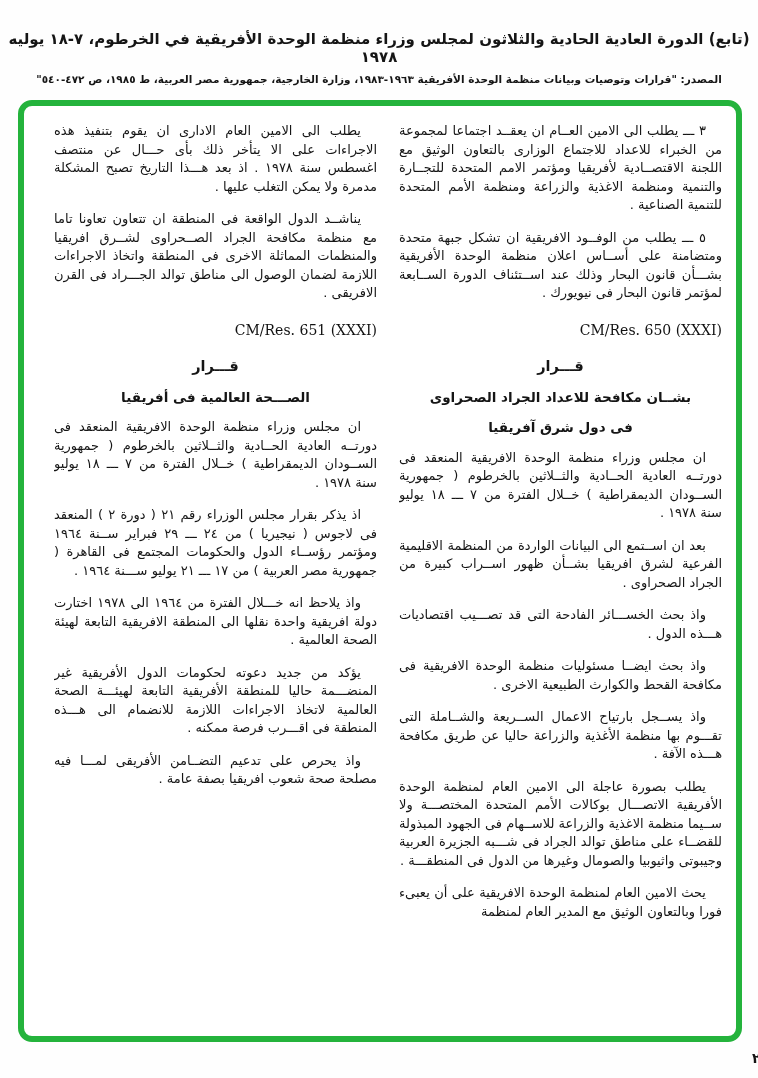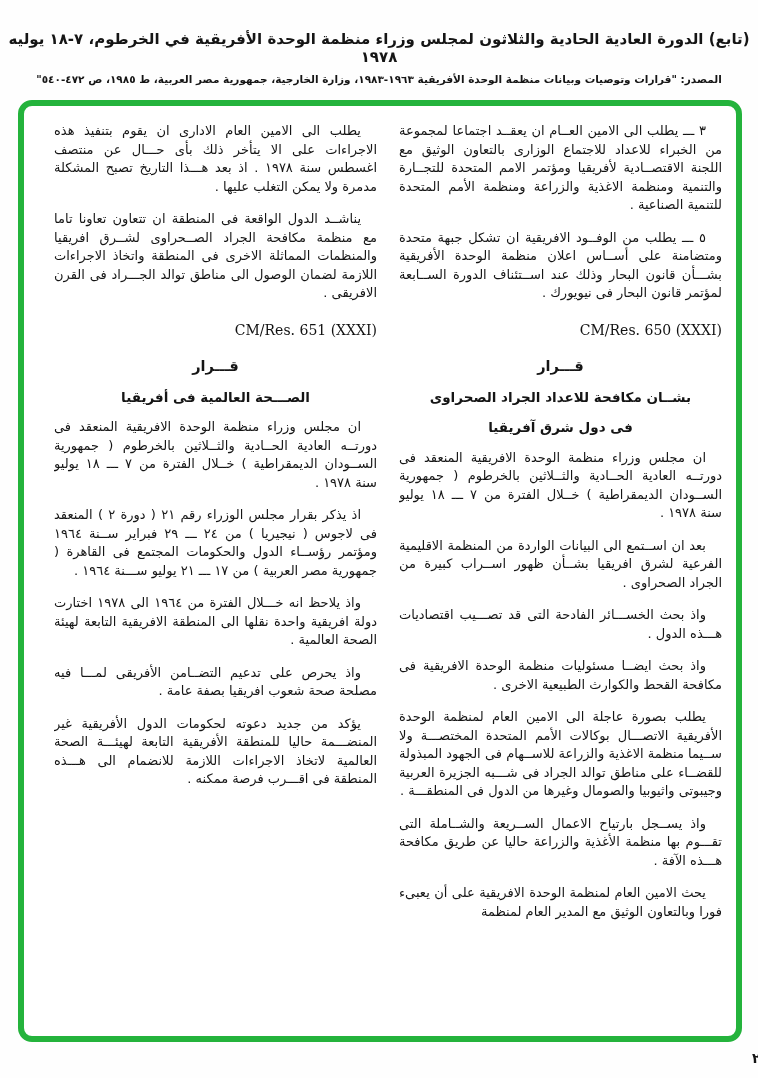--- a/index.html
+++ b/index.html
@@ -73,36 +73,36 @@
         <p class="body">٣ ـــ يطلب الى الامين العــام ان يعقــد اجتماعا لمجموعة من الخبراء للاعداد للاجتماع الوزارى بالتعاون الوثيق مع اللجنة الاقتصــادية لأفريقيا ومؤتمر الامم المتحدة للتجــارة والتنمية ومنظمة الاغذية والزراعة ومنظمة الأمم المتحدة للتنمية الصناعية .</p>
         <p class="body">٥ ـــ يطلب من الوفــود الافريقية ان تشكل جبهة متحدة ومتضامنة على أســاس اعلان منظمة الوحدة الأفريقية بشـــأن قانون البحار وذلك عند اســتئناف الدورة الســابعة لمؤتمر قانون البحار فى نيويورك .</p>
         <div class="ref">CM/Res. 650  (XXXI)</div>
         <p class="res-heading">قـــرار</p>
         <p class="res-sub">بشــان مكافحة للاعداد الجراد الصحراوى</p>
         <p class="res-sub">فى دول شرق آفريقيا</p>
         <p class="body">ان مجلس وزراء منظمة الوحدة الافريقية المنعقد فى دورتــه العادية الحــادية والثــلاثين بالخرطوم ( جمهورية الســودان الديمقراطية ) خــلال الفترة من ٧ ـــ ١٨ يوليو سنة ١٩٧٨ .</p>
         <p class="body">بعد ان اســتمع الى البيانات الواردة من المنظمة الاقليمية الفرعية لشرق افريقيا بشــأن ظهور اســراب كبيرة من الجراد الصحراوى .</p>
         <p class="body">واذ بحث الخســـائر الفادحة التى قد تصـــيب اقتصاديات هـــذه الدول .</p>
         <p class="body">واذ بحث ايضــا مسئوليات منظمة الوحدة الافريقية فى مكافحة القحط والكوارث الطبيعية الاخرى .</p>
+        <p class="body">واذ يســجل بارتياح الاعمال الســريعة والشــاملة التى تقـــوم بها منظمة الأغذية والزراعة حاليا عن طريق مكافحة هـــذه الآفة .</p>
         <p class="body">يطلب بصورة عاجلة الى الامين العام لمنظمة الوحدة الأفريقية الاتصـــال بوكالات الأمم المتحدة المختصـــة ولا ســيما منظمة الاغذية والزراعة للاســهام فى الجهود المبذولة للقضــاء على مناطق توالد الجراد فى شـــبه الجزيرة العربية وجيبوتى واثيوبيا والصومال وغيرها من الدول فى المنطقـــة .</p>
-        <p class="body">واذ يســجل بارتياح الاعمال الســريعة والشــاملة التى تقـــوم بها منظمة الأغذية والزراعة حاليا عن طريق مكافحة هـــذه الآفة .</p>
         <p class="body">يحث الامين العام لمنظمة الوحدة الافريقية على أن يعبىء فورا وبالتعاون الوثيق مع المدير العام لمنظمة</p>
       </section>
 
       <section class="col">
         <p class="body">يطلب الى الامين العام الادارى ان يقوم بتنفيذ هذه الاجراءات على الا يتأخر ذلك بأى حـــال عن منتصف اغسطس سنة ١٩٧٨ . اذ بعد هـــذا التاريخ تصبح المشكلة مدمرة ولا يمكن التغلب عليها .</p>
         <p class="body">يناشــد الدول الواقعة فى المنطقة ان تتعاون تعاونا تاما مع منظمة مكافحة الجراد الصــحراوى لشــرق افريقيا والمنظمات المماثلة الاخرى فى المنطقة واتخاذ الاجراءات اللازمة لضمان الوصول الى مناطق توالد الجـــراد فى القرن الافريقى .</p>
         <div class="ref">CM/Res. 651  (XXXI)</div>
         <p class="res-heading">قـــرار</p>
         <p class="res-sub">الصـــحة العالمية فى أفريقيا</p>
         <p class="body">ان مجلس وزراء منظمة الوحدة الافريقية المنعقد فى دورتــه العادية الحــادية والثــلاثين بالخرطوم ( جمهورية الســودان الديمقراطية ) خــلال الفترة من ٧ ـــ ١٨ يوليو سنة ١٩٧٨ .</p>
         <p class="body">اذ يذكر بقرار مجلس الوزراء رقم ٢١ ( دورة ٢ ) المنعقد فى لاجوس ( نيجيريا ) من ٢٤ ـــ ٢٩ فبراير ســنة ١٩٦٤ ومؤتمر رؤســاء الدول والحكومات المجتمع فى القاهرة ( جمهورية مصر العربية ) من ١٧ ـــ ٢١ يوليو ســـنة ١٩٦٤ .</p>
         <p class="body">واذ يلاحظ انه خـــلال الفترة من ١٩٦٤ الى ١٩٧٨ اختارت دولة افريقية واحدة نقلها الى المنطقة الافريقية التابعة لهيئة الصحة العالمية .</p>
+        <p class="body">يؤكد من جديد دعوته لحكومات الدول الأفريقية غير المنضـــمة حاليا للمنطقة الأفريقية التابعة لهيئـــة الصحة العالمية لاتخاذ الاجراءات اللازمة للانضمام الى هـــذه المنطقة فى اقـــرب فرصة ممكنه .</p>
         <p class="body">واذ يحرص على تدعيم التضــامن الأفريقى لمـــا فيه مصلحة صحة شعوب افريقيا بصفة عامة .</p>
-        <p class="body">يؤكد من جديد دعوته لحكومات الدول الأفريقية غير المنضـــمة حاليا للمنطقة الأفريقية التابعة لهيئـــة الصحة العالمية لاتخاذ الاجراءات اللازمة للانضمام الى هـــذه المنطقة فى اقـــرب فرصة ممكنه .</p>
       </section>
 
     </div>
   </div>
 
   <div class="pageno-wrap">
     <span class="pageno">٢١</span>
   </div>
 
 </div>

